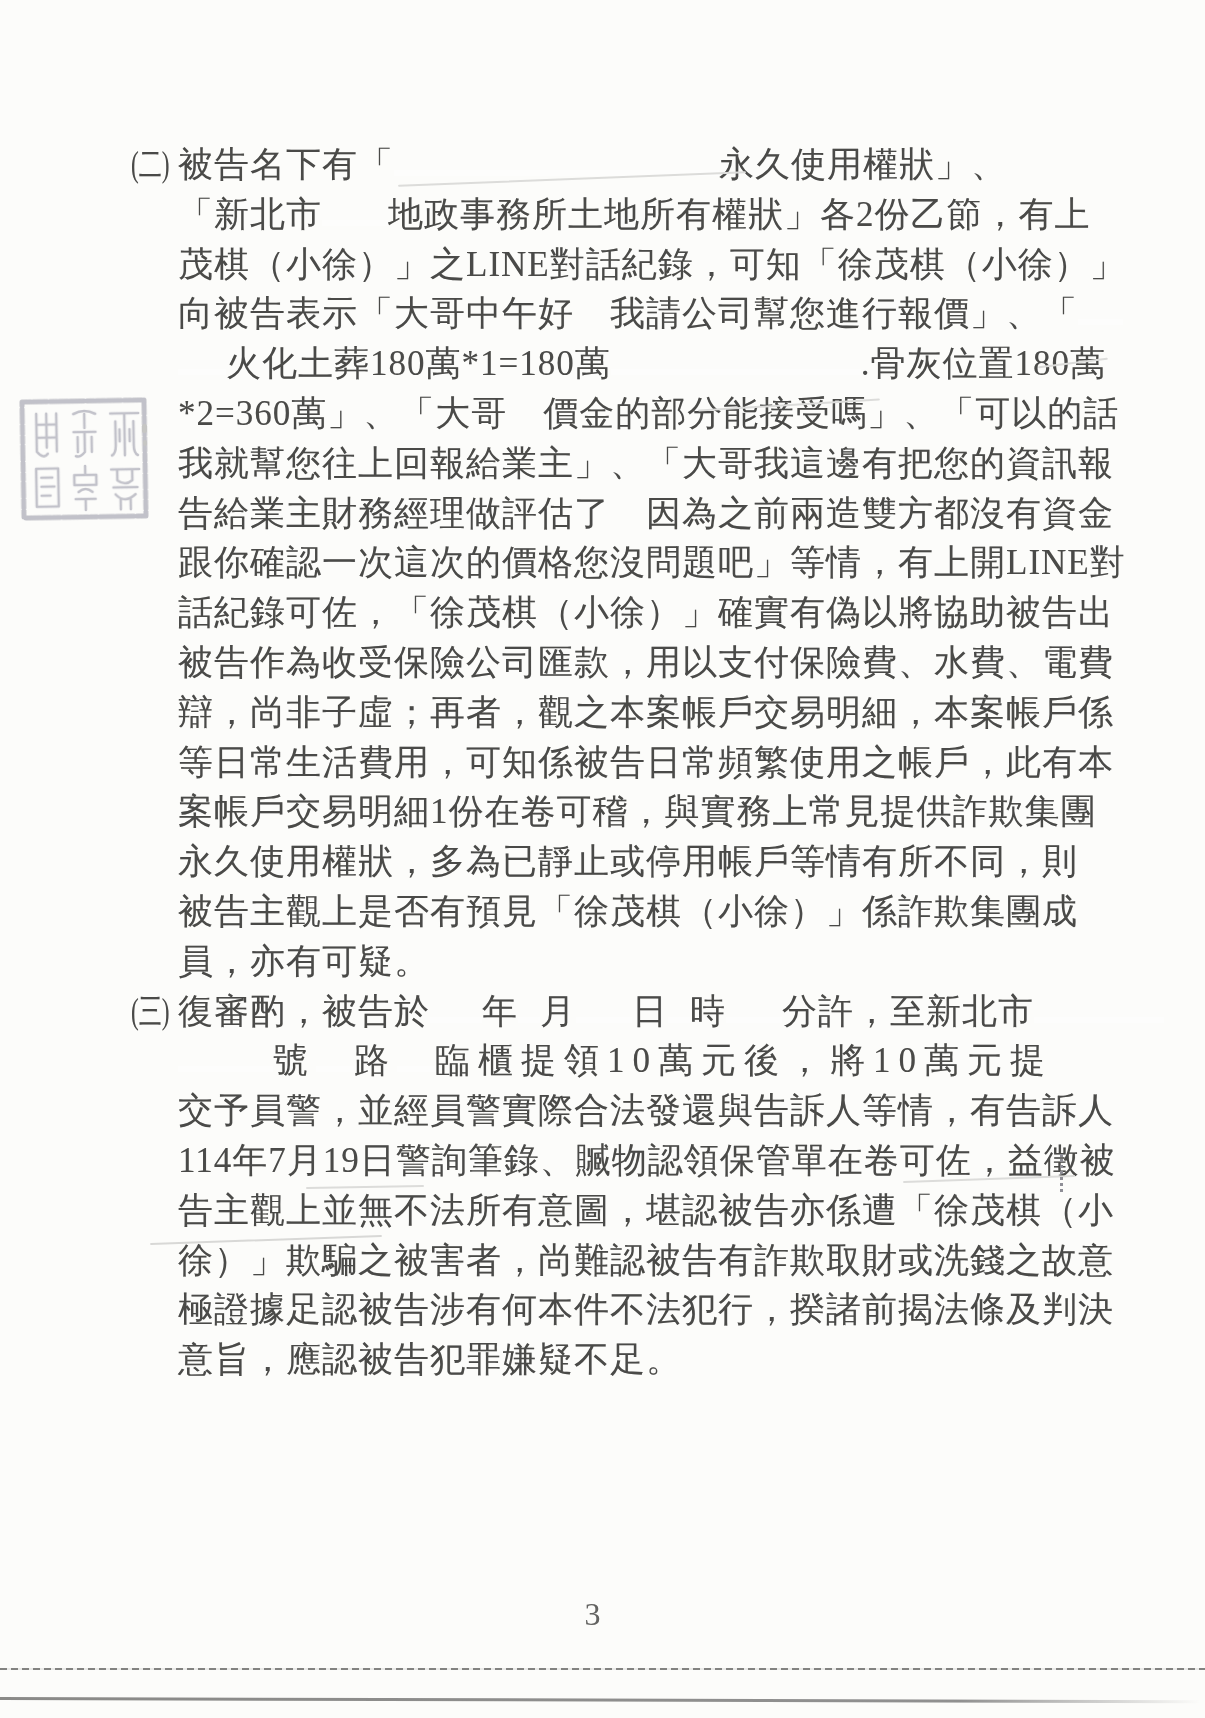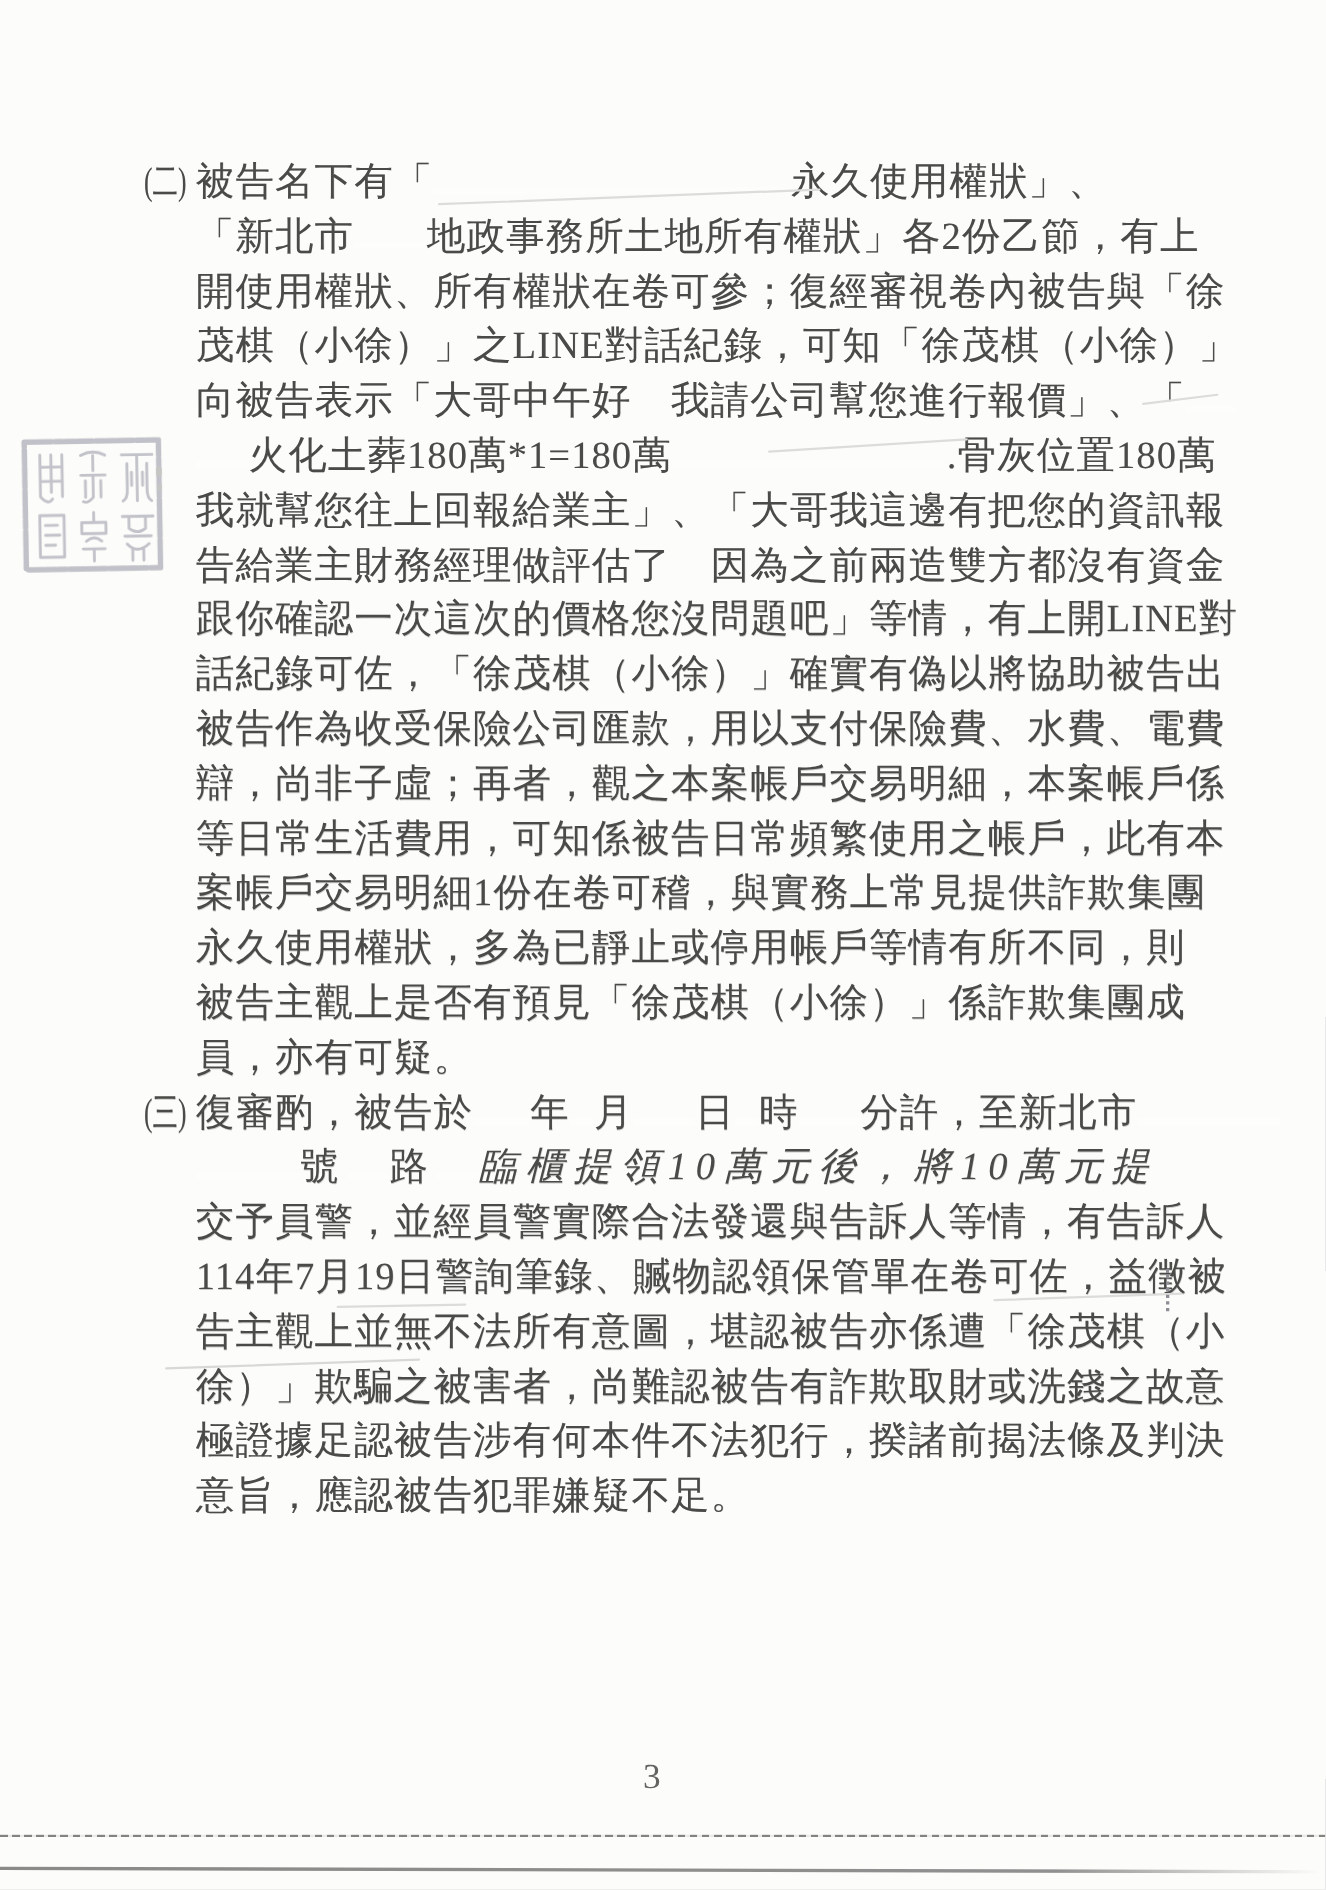--- a/index.html
+++ b/index.html
@@ -92,37 +92,37 @@
         <g transform="translate(12,66)">
           <path d="M4,4 h22 M4,4 v38 M26,4 v38 M4,42 h22 M9,13 h11 M9,22 h13 M9,31 h9"></path>
         </g>
       </g>
     </svg>
   </div>
 
   <div class="textblock" id="textblock">
       <div class="line"><span class="marker">(二)</span><span class="seg">被告名下有「</span><span class="blank" style="width: 325px;"></span><span class="seg">永久使用權狀」、</span></div>
       <div class="line"><span class="seg">「新北市</span><span class="blank" style="width: 66px;"></span><span class="seg">地政事務所土地所有權狀」各2份乙節，有上</span></div>
-      <div class="line"><span class="seg">開使用權狀、所有權狀在卷可參；復經審視卷內被告與「徐</span></div>
       <div class="line"><span class="seg">茂棋（小徐）」之LINE對話紀錄，可知「徐茂棋（小徐）」</span></div>
       <div class="line"><span class="seg">向被告表示「大哥中午好　我請公司幫您進行報價」、「</span><span class="blank" style="width: 45px;"></span></div>
       <div class="line"><span class="blank" style="width: 48px;"></span><span class="seg">火化土葬180萬*1=180萬</span><span class="blank" style="width: 250px;"></span><span class="seg">.骨灰位置180萬</span></div>
+      <div class="line"><span class="seg">*2=360萬」、「大哥　價金的部分能接受嗎」、「可以的話</span></div>
       <div class="line"><span class="seg">我就幫您往上回報給業主」、「大哥我這邊有把您的資訊報</span></div>
       <div class="line"><span class="seg">告給業主財務經理做評估了　因為之前兩造雙方都沒有資金</span></div>
       <div class="line"><span class="seg">跟你確認一次這次的價格您沒問題吧」等情，有上開LINE對</span></div>
       <div class="line"><span class="seg">話紀錄可佐，「徐茂棋（小徐）」確實有偽以將協助被告出</span></div>
       <div class="line"><span class="seg">被告作為收受保險公司匯款，用以支付保險費、水費、電費</span></div>
       <div class="line"><span class="seg">辯，尚非子虛；再者，觀之本案帳戶交易明細，本案帳戶係</span></div>
       <div class="line"><span class="seg">等日常生活費用，可知係被告日常頻繁使用之帳戶，此有本</span></div>
       <div class="line"><span class="seg">案帳戶交易明細1份在卷可稽，與實務上常見提供詐欺集團</span></div>
       <div class="line"><span class="seg">永久使用權狀，多為已靜止或停用帳戶等情有所不同，則</span></div>
       <div class="line"><span class="seg">被告主觀上是否有預見「徐茂棋（小徐）」係詐欺集團成</span></div>
       <div class="line"><span class="seg">員，亦有可疑。</span></div>
       <div class="line"><span class="marker">(三)</span><span class="seg">復審酌，被告於</span><span class="blank" style="width: 52px;"></span><span class="seg">年</span><span class="blank" style="width: 22px;"></span><span class="seg">月</span><span class="blank" style="width: 56px;"></span><span class="seg">日</span><span class="blank" style="width: 22px;"></span><span class="seg">時</span><span class="blank" style="width: 56px;"></span><span class="seg">分許，至新北市</span><span class="blank" style="width: 130px;"></span></div>
-      <div class="line"><span class="blank" style="width: 95px;"></span><span class="seg" style="letter-spacing: 8px;">號</span><span class="blank" style="width: 38px;"></span><span class="seg" style="letter-spacing: 8px;">路</span><span class="blank" style="width: 38px;"></span><span class="seg" style="letter-spacing: 8px; font-style: italic;">臨櫃提領10萬元後，將10萬元提</span></div>
+      <div class="line"><span class="blank" style="width: 95px;"></span><span class="seg" style="letter-spacing: 8px;">號</span><span class="blank" style="width: 38px;"></span><span class="seg" style="letter-spacing: 8px;">路</span><span class="blank" style="width: 38px;"></span><span class="seg" style="letter-spacing: 8px;">臨櫃提領10萬元後，將10萬元提</span></div>
       <div class="line"><span class="seg">交予員警，並經員警實際合法發還與告訴人等情，有告訴人</span></div>
       <div class="line"><span class="seg">114年7月19日警詢筆錄、贓物認領保管單在卷可佐，益徵被</span></div>
       <div class="line"><span class="seg">告主觀上並無不法所有意圖，堪認被告亦係遭「徐茂棋（小</span></div>
       <div class="line"><span class="seg">徐）」欺騙之被害者，尚難認被告有詐欺取財或洗錢之故意</span></div>
       <div class="line"><span class="seg">極證據足認被告涉有何本件不法犯行，揆諸前揭法條及判決</span></div>
       <div class="line"><span class="seg">意旨，應認被告犯罪嫌疑不足。</span></div>
     </div>
 
   <div class="pagenum">3</div>
 

